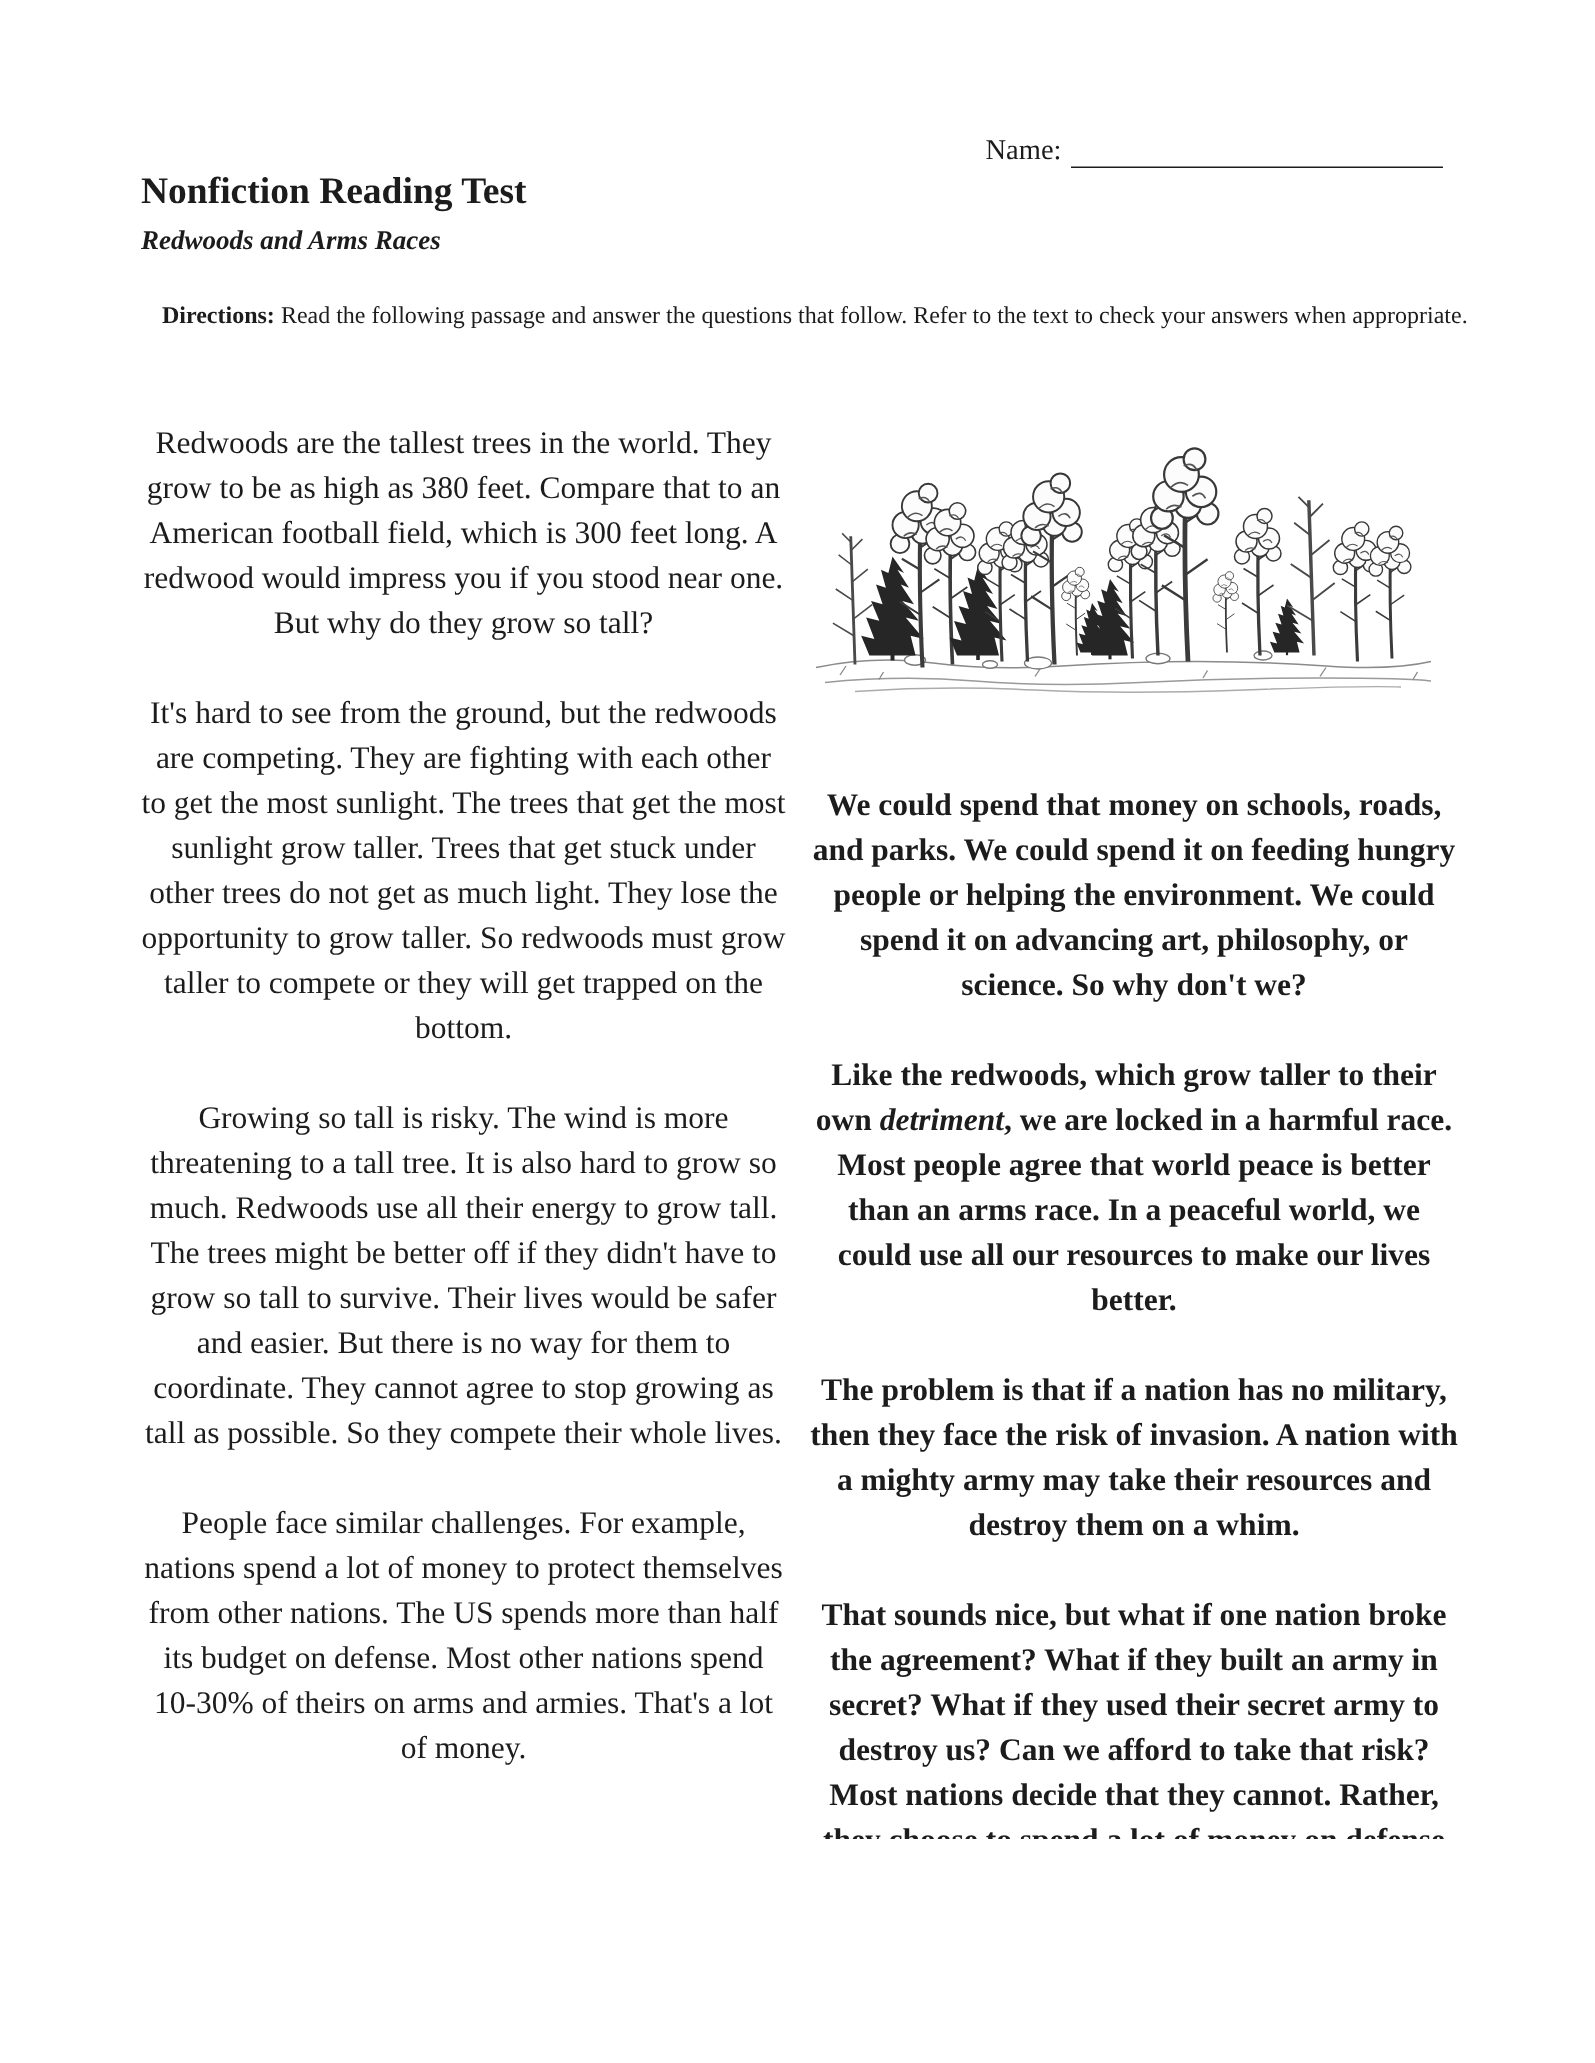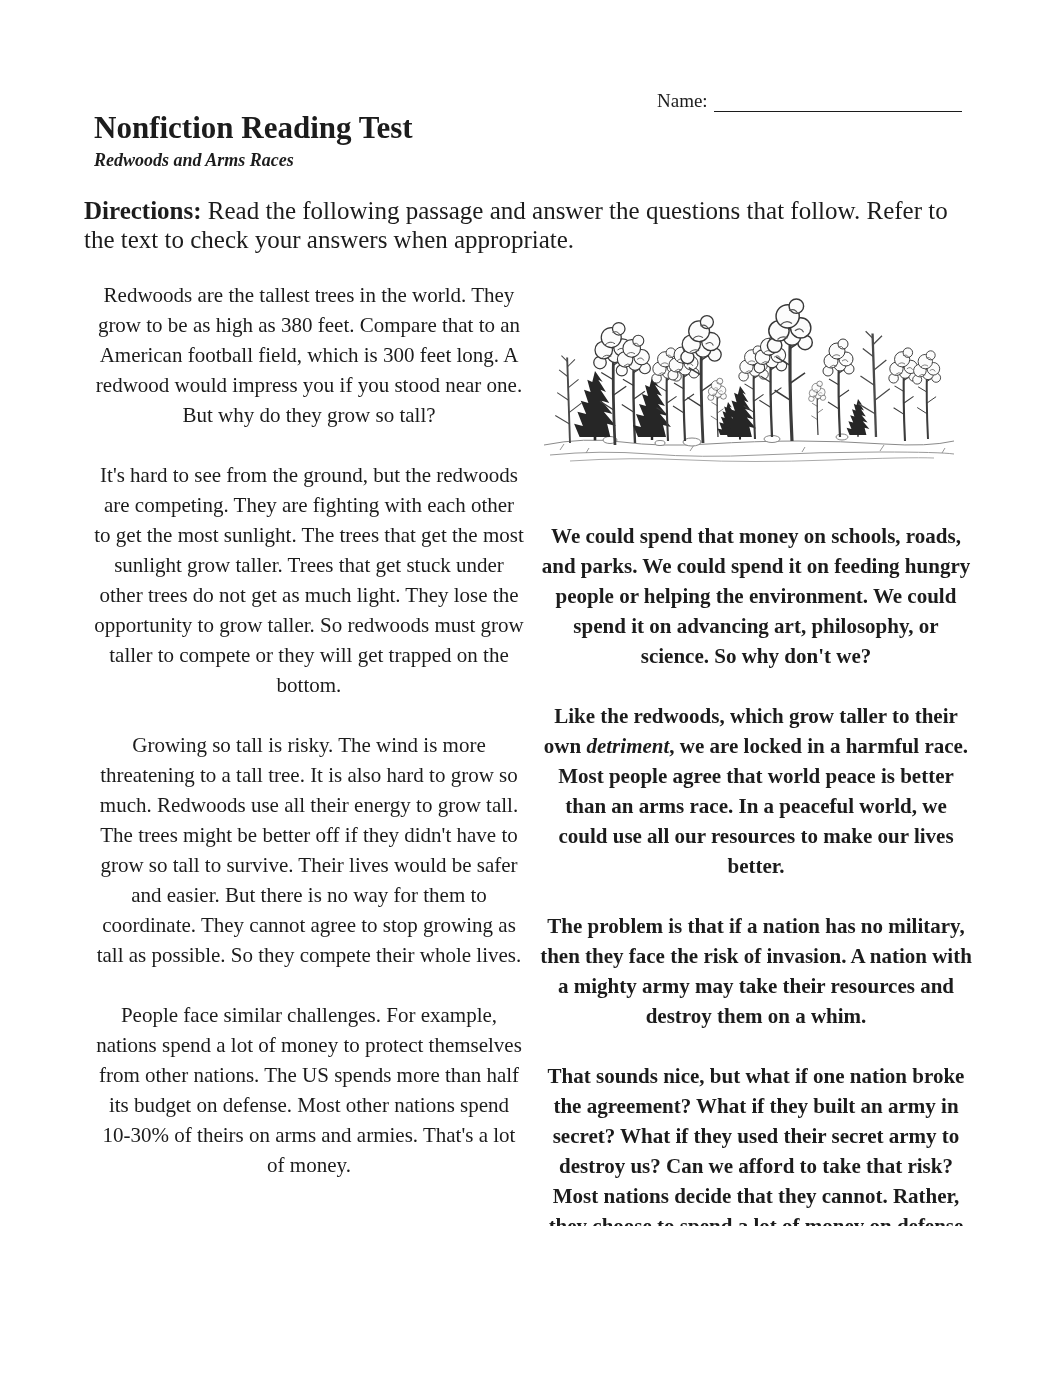--- a/index.html
+++ b/index.html
@@ -29,41 +29,41 @@
     border-bottom: 1.5px solid #1c1c1c;
     height: 18px;
     margin-left: 6px;
     vertical-align: bottom;
   }
   .title {
     position: absolute;
     left: 94px;
     top: 112px;
     margin: 0;
-    font-size: 31px;
+    font-size: 25px;
     font-weight: bold;
     line-height: 32px;
   }
   .subtitle {
     position: absolute;
     left: 94px;
     top: 144px;
     margin: 0;
     font-size: 18px;
     font-weight: bold;
     font-style: italic;
     line-height: 32px;
   }
   .directions {
     position: absolute;
-    left: 84px;
+    left: 108px;
     top: 196px;
     width: 884px;
     margin: 0;
-    font-size: 25px;
+    font-size: 16px;
     line-height: 29px;
   }
   .col {
     position: absolute;
     top: 280px;
     font-size: 21px;
     line-height: 30px;
   }
   .col-left  { left: 94px;  width: 430px; }
   .col-right { left: 540px; width: 432px; font-weight: bold; }

